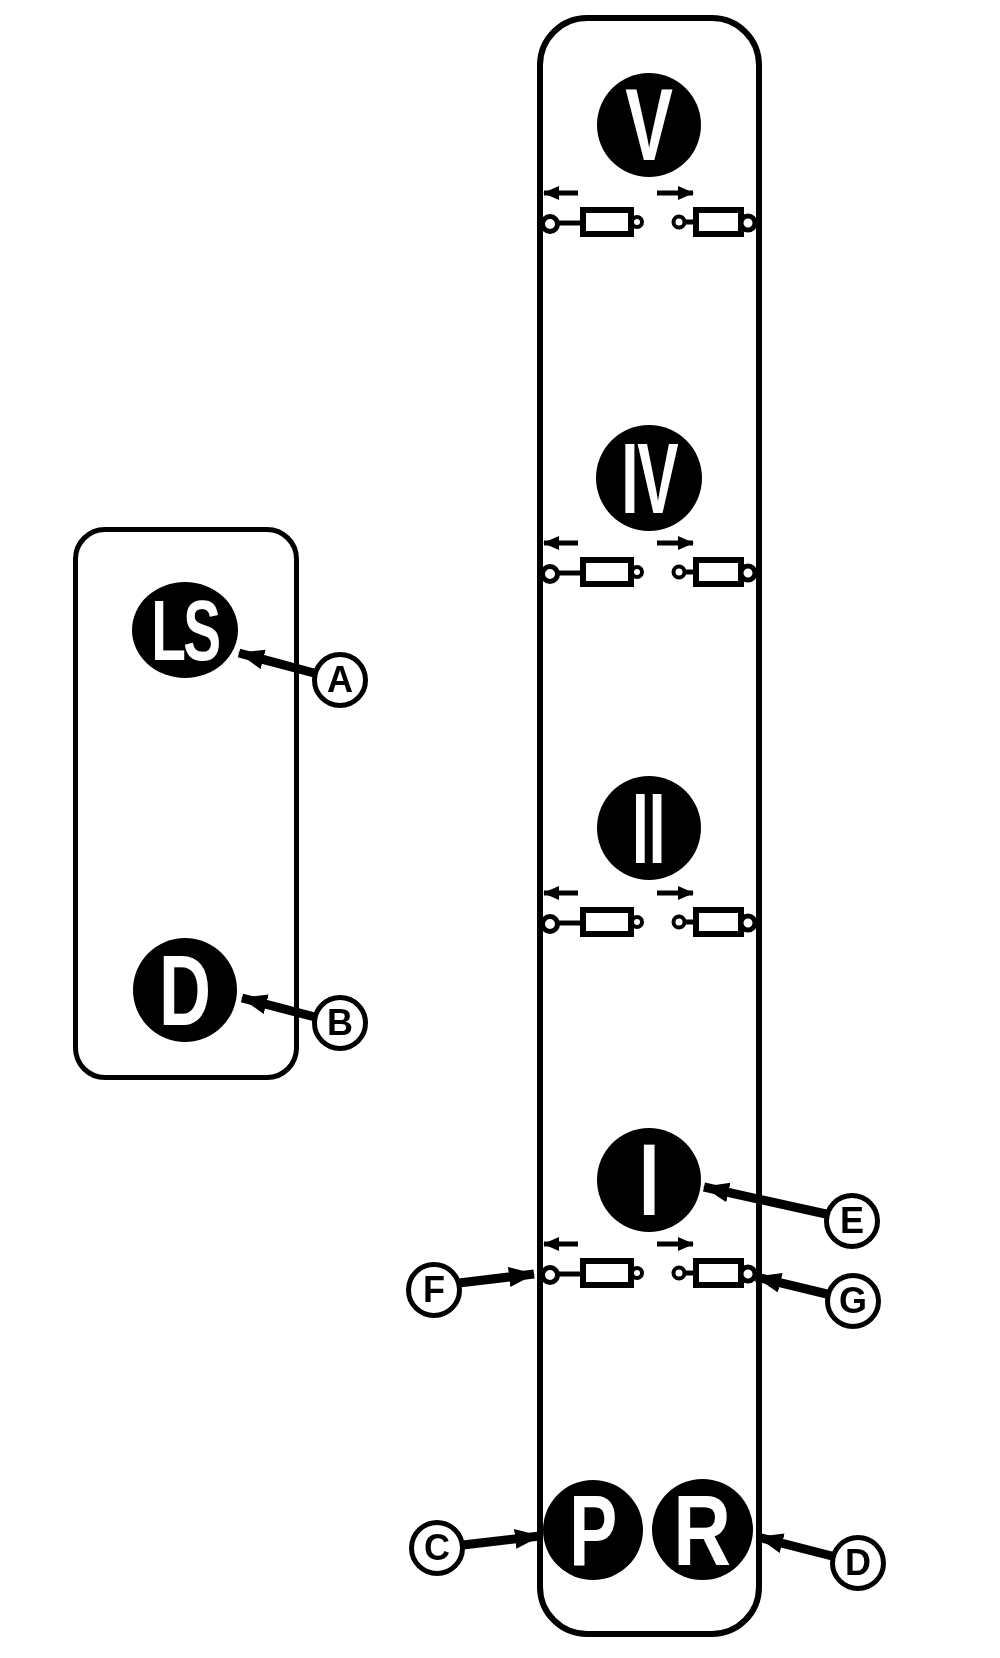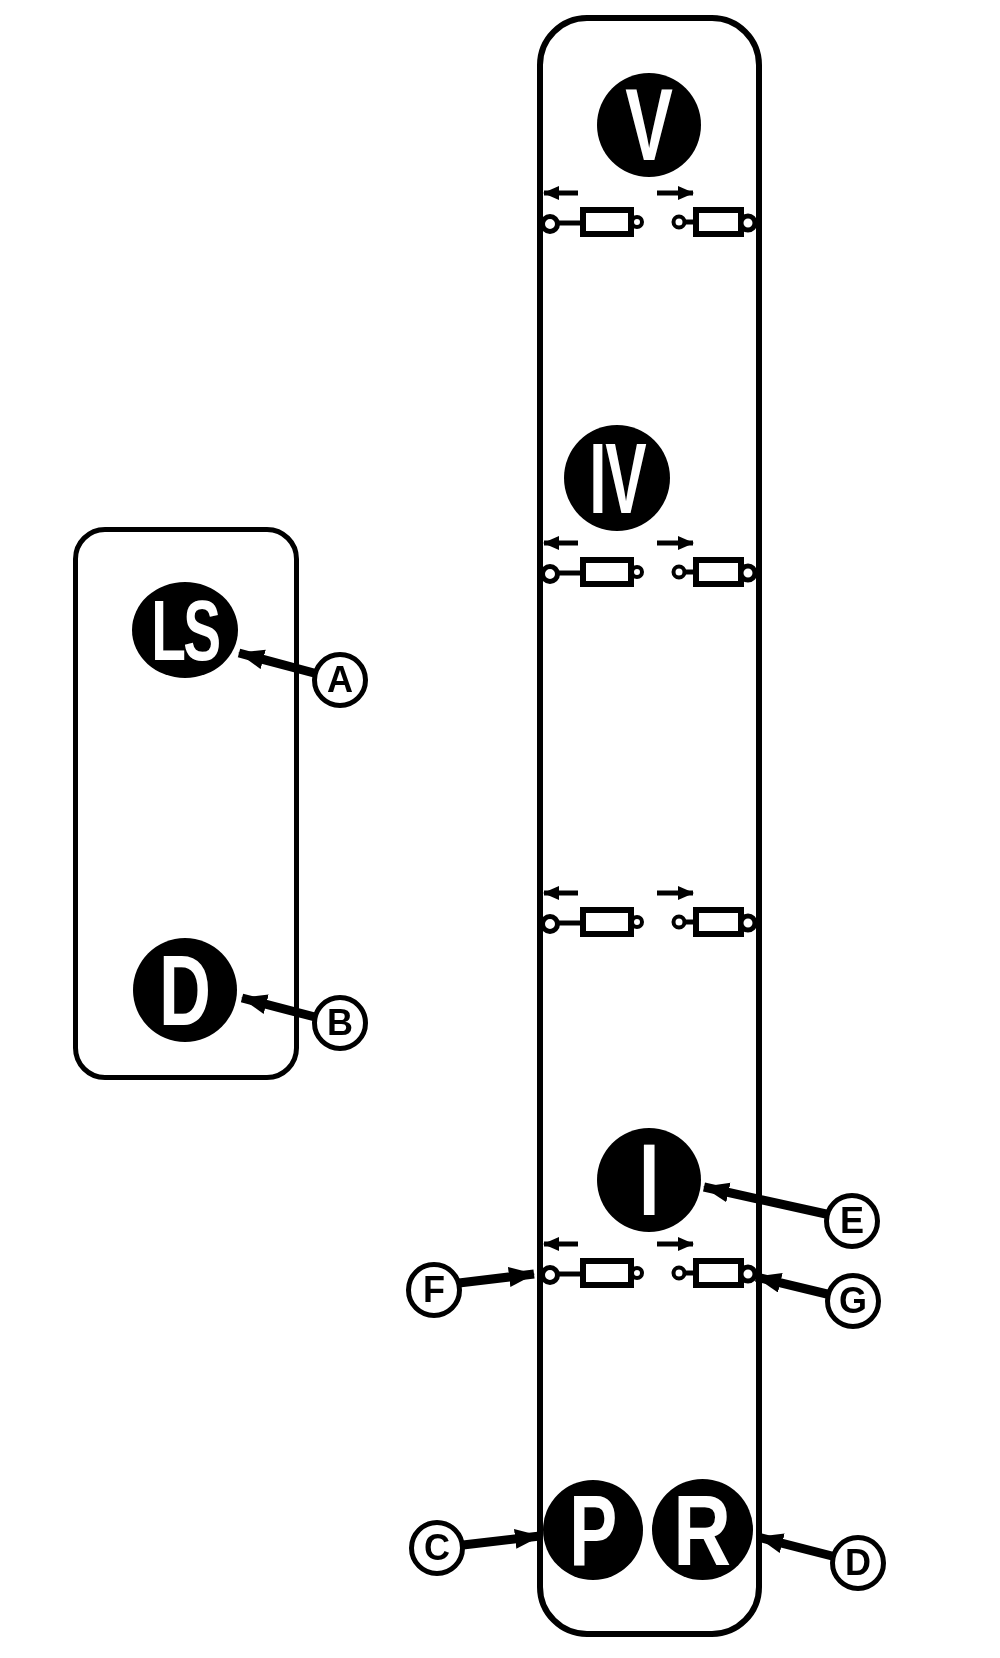--- a/index.html
+++ b/index.html
@@ -18,21 +18,21 @@
     display:flex;align-items:center;justify-content:center;z-index:2;
     font-weight:bold;line-height:1;
   }
   .badge span{display:block;white-space:nowrap;}
   .b-ls{left:132px;top:574px;width:106px;height:96px;margin-top:8px;}
   .b-ls span{font-size:86px;transform:scaleX(.66);letter-spacing:-4px;}
   .b-d{left:133px;top:938px;width:104px;height:104px;}
   .b-d span{font-size:100px;transform:scaleX(.72);}
   .b-v{left:597px;top:73px;width:104px;height:104px;}
   .b-v span{font-size:102px;transform:scaleX(.70);}
-  .b-iv{left:564px;top:425px;width:106px;height:106px;}
+  .b-iv{left:596px;top:425px;width:106px;height:106px;}
   .b-iv span{font-size:100px;transform:scaleX(.62);letter-spacing:-2px;}
   .b-ii{left:597px;top:776px;width:104px;height:104px;}
   .b-ii span{font-size:100px;transform:scaleX(.60);}
   .b-i{left:597px;top:1128px;width:104px;height:104px;}
   .b-i span{font-size:102px;transform:scaleX(.72);}
   .b-p{left:543px;top:1480px;width:100px;height:100px;}
   .b-p span{font-size:100px;transform:scaleX(.72);}
   .b-r{left:652px;top:1479px;width:101px;height:101px;}
   .b-r span{font-size:100px;transform:scaleX(.80);}
   .overlay{position:absolute;left:0;top:0;width:1000px;height:1658px;z-index:3;pointer-events:none;}
@@ -68,20 +68,23 @@
   </div>
   <div class="badge b-d">
     <span>D</span>
   </div>
   <div class="badge b-v">
     <span>V</span>
   </div>
   <div class="badge b-iv">
     <span>IV</span>
   </div>
+  <div class="badge b-ii">
+    <span>II</span>
+  </div>
   <div class="badge b-i">
     <span>I</span>
   </div>
   <div class="badge b-p">
     <span>P</span>
   </div>
   <div class="badge b-r">
     <span>R</span>
   </div>
 

